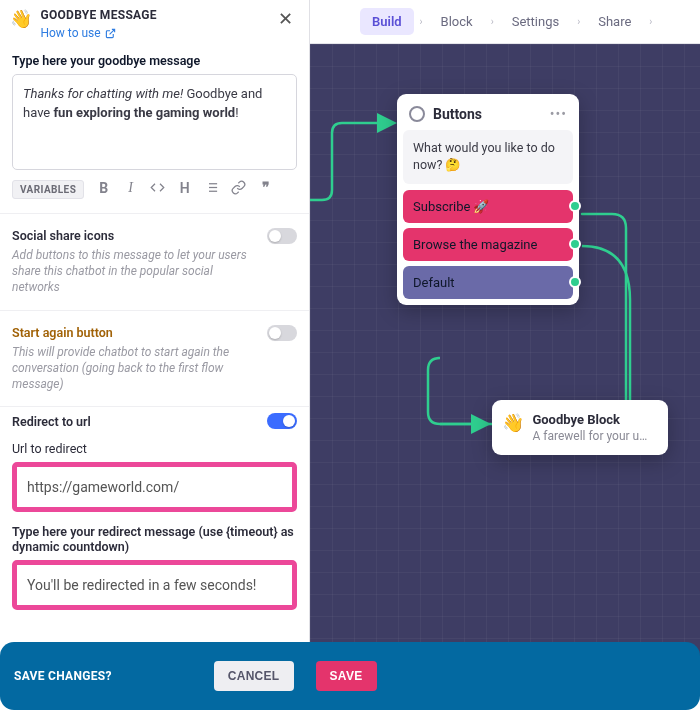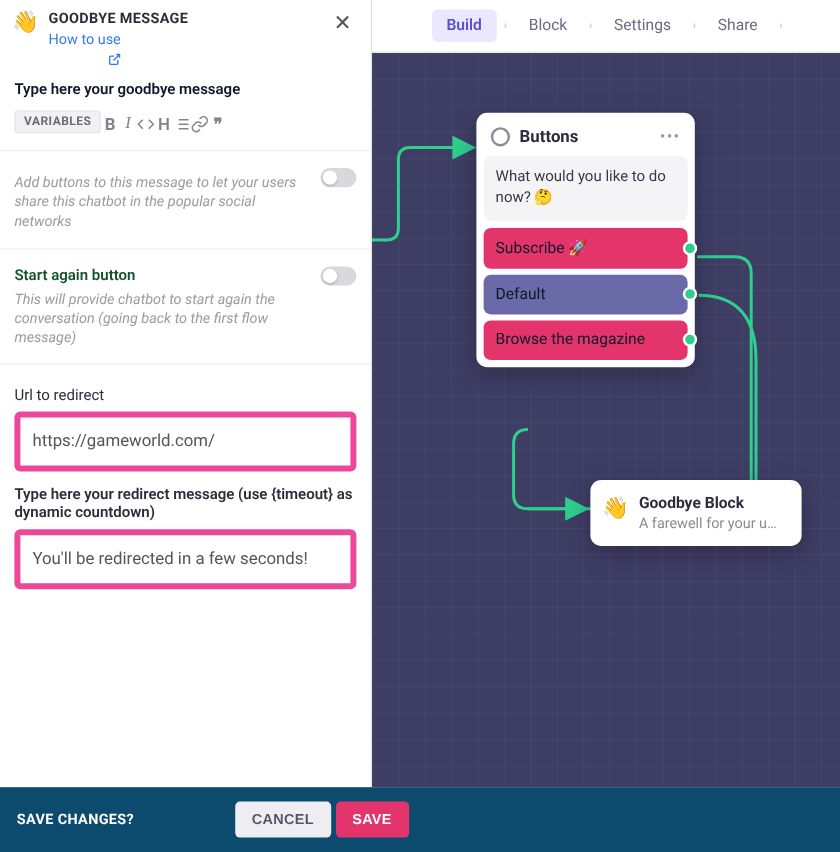--- a/index.html
+++ b/index.html
@@ -4,55 +4,55 @@
 <style>
 * { box-sizing: border-box; margin: 0; padding: 0; }
 body { font-family: -apple-system, BlinkMacSystemFont, "Segoe UI", Roboto, Helvetica, Arial, sans-serif; width: 700px; height: 710px; overflow: hidden; position: relative; background: #fff; }
 
 .panel { position: absolute; left: 0; top: 0; width: 310px; height: 656px; background: #fff; border-right: 1px solid #e0e0e5; overflow-y: auto; z-index: 2; }
 .panel::-webkit-scrollbar { width: 0; }
 
 .pheader { display: flex; align-items: flex-start; padding: 8px 12px 4px 10px; }
 .wave { font-size: 18px; margin-right: 8px; line-height: 1.2; }
 .ptitle { font-size: 12px; font-weight: 700; letter-spacing: 0.3px; color: #2c2c3a; }
-.howto { display: inline-flex; align-items: flex-end; gap: 4px; color: #2f7de1; font-size: 12px; margin-top: 2px; text-decoration: none; flex-direction: column; }
+.howto { display: inline-flex; align-items: center; gap: 4px; color: #2f7de1; font-size: 12px; margin-top: 2px; text-decoration: none; }
 .howto svg { width: 11px; height: 11px; }
 .closex { margin-left: auto; font-size: 18px; color: #555; cursor: pointer; background: none; border: none; padding: 0 4px; }
 
 .sect { padding: 0 12px 14px; }
 .lbl { font-size: 12.5px; font-weight: 600; color: #0f172a; display: block; margin: 8px 0 6px; }
 .editor { border: 1px solid #d6d6dd; border-radius: 5px; padding: 10px 10px 8px; font-size: 13px; color: #3a3a45; min-height: 96px; line-height: 1.45; }
 .editor .it { font-style: italic; }
 .editor .bd { font-weight: 700; }
-.toolbar { display: flex; align-items: flex-end; margin-top: 10px; color: #7a7a85; }
+.toolbar { display: flex; align-items: flex-start; gap: 12px; margin-top: 10px; color: #7a7a85; }
 .vars { font-size: 10px; font-weight: 700; letter-spacing: 0.4px; background: #f1f1f4; border: 1px solid #e2e2e8; border-radius: 3px; padding: 3px 7px; color: #6b6b75; }
 .ticon { width: 15px; height: 15px; display: inline-flex; align-items: center; justify-content: center; font-family: Georgia, serif; font-size: 14px; color: #83838d; cursor: pointer; }
 .ticon.b { font-weight: 700; font-family: inherit; }
 .ticon.i { font-style: italic; }
 
 .toggle-row { padding: 14px 12px; border-top: 1px solid #efeff2; display: flex; gap: 12px; }
 .toggle-txt { flex: 1; }
 .tog-title { font-size: 12.5px; font-weight: 600; color: #2c2c3a; }
 .tog-desc { font-size: 12px; font-style: italic; color: #9a9aa3; margin-top: 4px; line-height: 1.35; }
-.dim .tog-title { color: #14532d; }
+.dim .tog-title { color: #a16207; }
 .toggle { width: 30px; height: 16px; border-radius: 10px; background: #d8d8dd; position: relative; flex-shrink: 0; cursor: pointer; }
 .toggle::after { content: ""; position: absolute; width: 12px; height: 12px; border-radius: 50%; background: #fff; top: 2px; left: 2px; transition: left .15s; box-shadow: 0 1px 2px rgba(0,0,0,.2); }
 .toggle.on { background: #3b6cff; }
 .toggle.on::after { left: 16px; }
 
 .redirect-block { padding: 6px 12px 18px; }
 .red-head { display: flex; align-items: center; justify-content: space-between; }
 .sublbl { font-size: 12.5px; color: #2c2c3a; display: block; margin: 12px 0 6px; }
 .tinput { width: 100%; border: 5px solid #ec4899; border-radius: 5px; padding: 12px 10px; font-size: 14px; color: #555; font-family: inherit; }
 .tinput::placeholder { color: #888; }
 
-.footer { position: absolute; left: 0; bottom: 0; width: 700px; height: 54px; background: #0c4a6e; display: flex; align-items: center; padding: 0 14px; z-index: 3; }
+.footer { position: absolute; left: 0; bottom: 0; width: 700px; height: 68px; background: #0369a1; display: flex; align-items: center; padding: 0 14px; z-index: 3; border-radius: 14px; }
 .fq { color: #fff; font-size: 12px; font-weight: 700; letter-spacing: 0.3px; }
 .fspacer { flex: 1; max-width: 80px; }
-.btn { border: none; border-radius: 4px; padding: 8px 14px; font-size: 12px; font-weight: 700; letter-spacing: 0.3px; cursor: pointer; margin-left: 4px; }
+.btn { border: none; border-radius: 4px; padding: 8px 14px; font-size: 12px; font-weight: 700; letter-spacing: 0.3px; cursor: pointer; margin-left: 22px; }
 .btn.cancel { background: #eeeef2; color: #55556a; }
 .btn.save { background: #e4346c; color: #fff; }
 
 .canvas { position: absolute; left: 310px; top: 0; width: 390px; height: 656px; background: #3e3d64; background-image: linear-gradient(rgba(255,255,255,.04) 1px, transparent 1px), linear-gradient(90deg, rgba(255,255,255,.04) 1px, transparent 1px); background-size: 22px 22px; overflow: hidden; }
 .topnav { height: 44px; background: #fff; border-bottom: 1px solid #e5e5ea; display: flex; align-items: center; padding-left: 50px; gap: 6px; }
 .tab { font-size: 13px; color: #6b6b80; padding: 6px 12px; border-radius: 5px; cursor: pointer; }
 .tab.active { background: #eae7ff; color: #5a4fd6; font-weight: 600; }
 .chev { color: #b8b8c4; font-size: 10px; }
 
 .node { position: absolute; background: #fff; border-radius: 9px; box-shadow: 0 6px 20px rgba(0,0,0,.25); }
@@ -87,20 +87,21 @@
         <svg viewBox="0 0 24 24" fill="none" stroke="currentColor" stroke-width="2.5">
             <path d="M15 3h6v6M10 14L21 3M18 13v6a2 2 0 0 1-2 2H5a2 2 0 0 1-2-2V8a2 2 0 0 1 2-2h6"></path>
           </svg>
       </a>
     </div>
     <button class="closex">✕</button>
   </div>
 
   <div class="sect">
     <label class="lbl">Type here your goodbye message</label>
+    <div class="editor" contenteditable="true" style=""><span class="it">Thanks for chatting with me!</span><span> Goodbye and have </span><span class="bd">fun exploring the gaming world</span><span>!</span></div>
     <div class="toolbar">
       <span class="vars">VARIABLES</span>
       <span class="ticon b">B</span>
       <span class="ticon i">I</span>
       <span class="ticon">
         <svg width="15" height="15" viewBox="0 0 24 24" fill="none" stroke="currentColor" stroke-width="2">
             <polyline points="16 18 22 12 16 6"></polyline>
             <polyline points="8 6 2 12 8 18"></polyline>
           </svg>
       </span>
@@ -120,34 +121,39 @@
             <path d="M10 13a5 5 0 0 0 7.54.54l3-3a5 5 0 0 0-7.07-7.07l-1.72 1.71"></path>
             <path d="M14 11a5 5 0 0 0-7.54-.54l-3 3a5 5 0 0 0 7.07 7.07l1.71-1.71"></path>
           </svg>
       </span>
       <span class="ticon" style="font-weight:700;">❞</span>
     </div>
   </div>
 
   <div class="toggle-row">
     <div class="toggle-txt">
+      <div class="tog-title">Social share icons</div>
       <div class="tog-desc">Add buttons to this message to let your users share this chatbot in the popular social networks</div>
     </div>
     <div class="toggle"></div>
   </div>
 
   <div class="toggle-row dim">
     <div class="toggle-txt">
       <div class="tog-title">Start again button</div>
       <div class="tog-desc">This will provide chatbot to start again the conversation (going back to the first flow message)</div>
     </div>
     <div class="toggle"></div>
   </div>
 
   <div class="redirect-block" style="border-top:1px solid #efeff2;">
+    <div class="red-head">
+      <span class="tog-title">Redirect to url</span>
+      <div class="toggle on"></div>
+    </div>
     <label class="sublbl">Url to redirect</label>
     <input class="tinput" value="https://gameworld.com/" style="">
     <label class="sublbl" style="font-weight:600;">Type here your redirect message (use {timeout} as dynamic countdown)</label>
     <input class="tinput" value="You'll be redirected in a few seconds!" style="">
   </div>
 </div>
 
 <div class="canvas">
   <div class="topnav">
     <span class="tab active">Build</span>
@@ -176,22 +182,22 @@
   </svg>
 
   <div class="node buttons">
     <div class="node-head">
       <span class="node-ico"></span>
       <span class="node-title">Buttons</span>
       <span class="node-menu">•••</span>
     </div>
     <div class="prompt">What would you like to do now? 🤔</div>
     <div class="opt pink"><span>Subscribe 🚀</span><span class="port"></span></div>
+    <div class="opt pink"><span>Browse the magazine</span><span class="port"></span></div>
     <div class="opt purple"><span>Default</span><span class="port"></span></div>
-    <div class="opt pink"><span>Browse the magazine</span><span class="port"></span></div>
   </div>
 
   <div class="node goodbye">
     <span class="gb-wave">👋</span>
     <div>
       <div class="gb-title">Goodbye Block</div>
       <div class="gb-sub">A farewell for your u…</div>
     </div>
   </div>
 </div>

